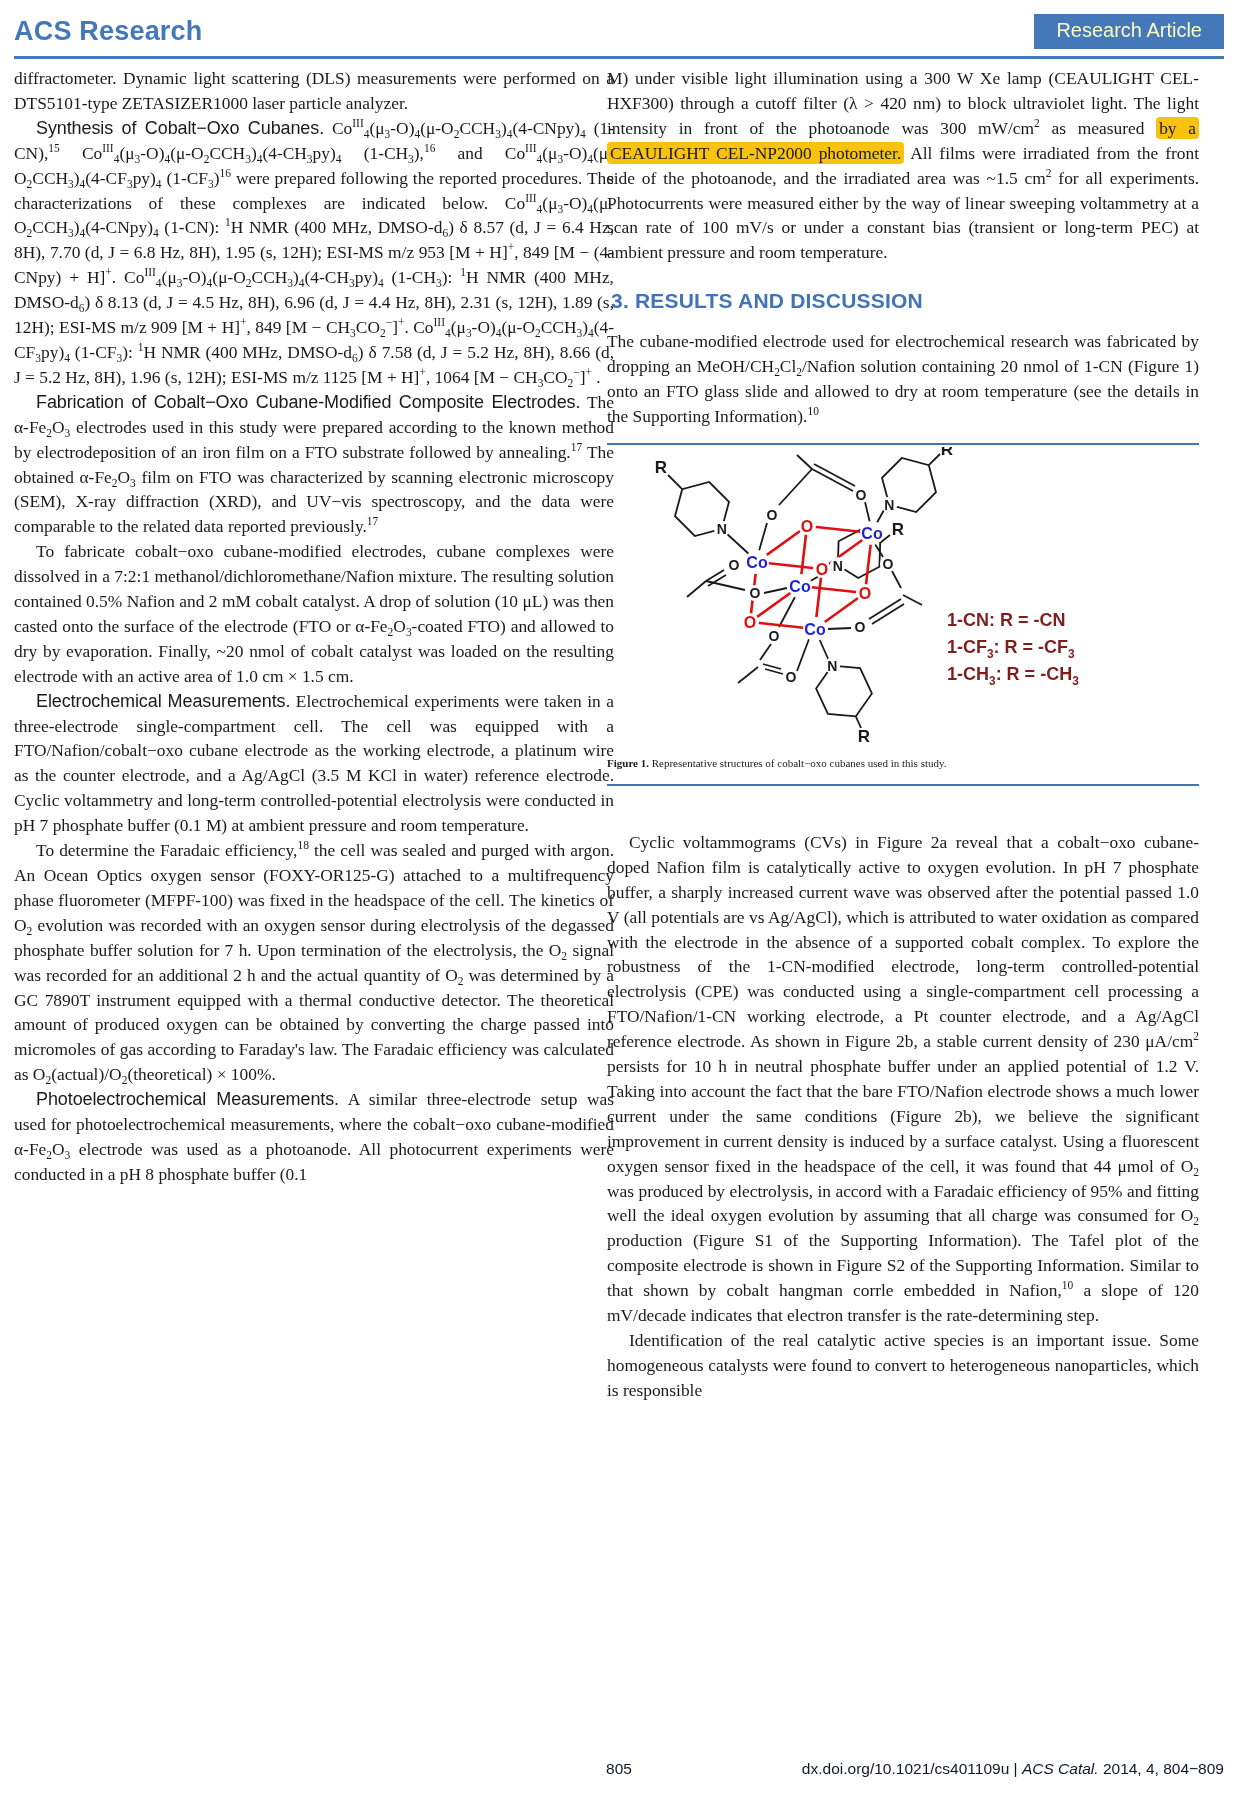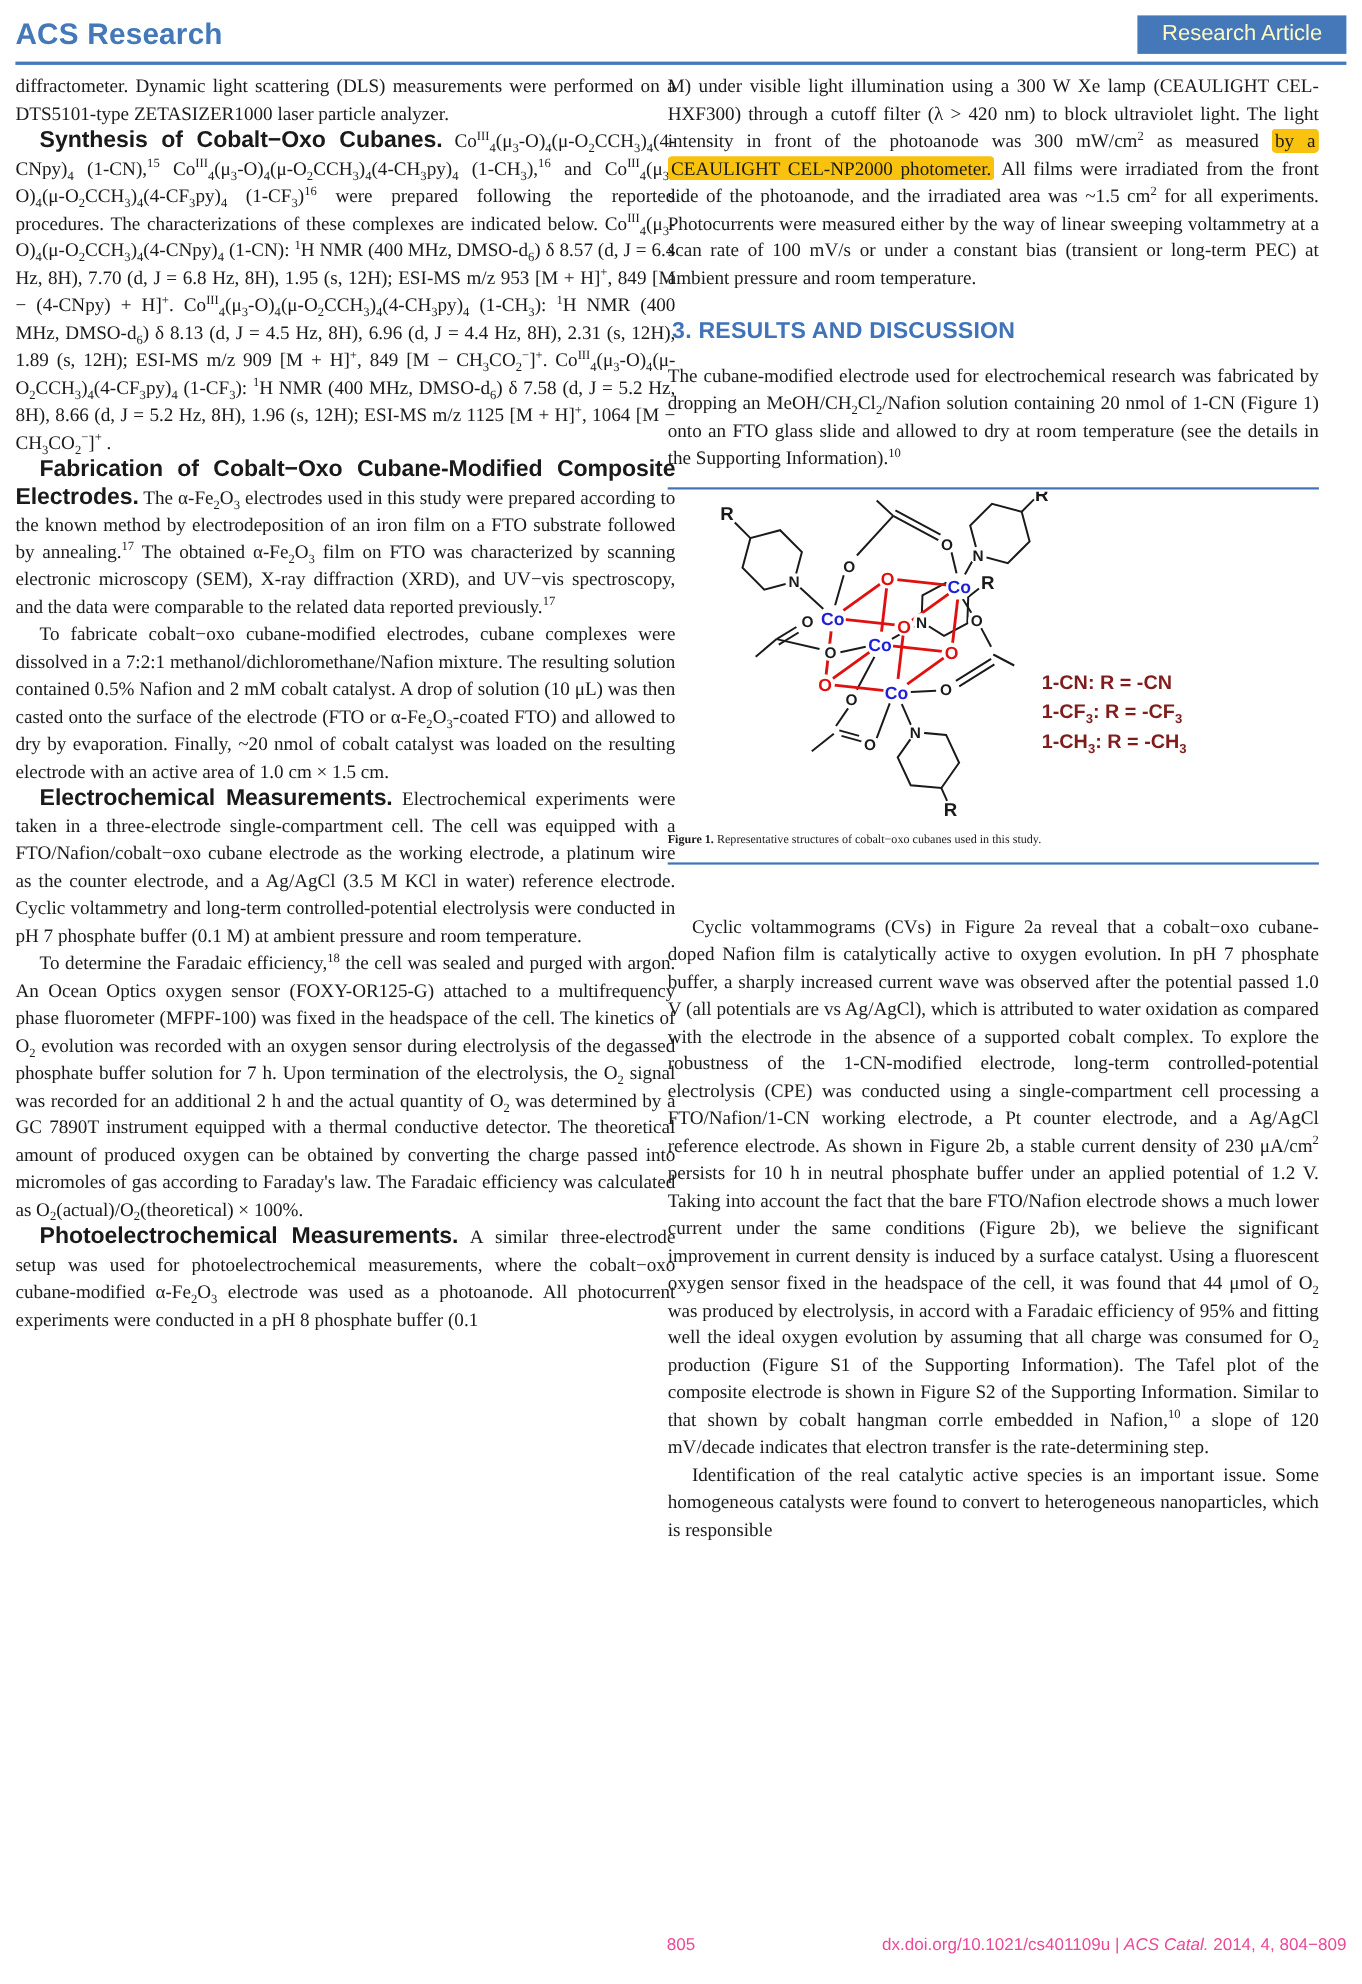--- a/index.html
+++ b/index.html
@@ -31,22 +31,22 @@
   .header-rule{position:absolute;left:14px;right:14px;top:56px;height:3px;background:var(--accent-blue);}
   
   .col{position:absolute;top:66px;}
   .col-left{left:14px;width:600px;}
   .col-right{left:607px;width:592px;}
   .para{
     margin:0;font-size:17.4px;line-height:24.9px;text-align:justify;
   }
   .para.indent{text-indent:22px;}
   .run-head{
-    font-family:"Liberation Sans","DejaVu Sans",sans-serif;font-weight:bold;
-    font-size:21px;letter-spacing:-0.1px;
+    font-family:"Liberation Sans","DejaVu Sans",sans-serif;font-weight:normal;
+    font-size:18px;letter-spacing:-0.1px;
   }
   sup,sub{font-size:66%;line-height:0;}
   .hl{
     background:var(--highlight-yellow);
     padding:1px 3px;border-radius:4px;
     -webkit-box-decoration-break:clone;box-decoration-break:clone;
   }
   .section-heading{
     font-family:"Liberation Sans","DejaVu Sans",sans-serif;font-weight:bold;
     color:var(--section-blue);font-size:21px;letter-spacing:0.2px;
@@ -63,21 +63,21 @@
     font-weight:bold;font-size:18px;line-height:27px;color:#7f1d1d;
   }
   .fig-caption{
     font-size:11px;line-height:21px;text-align:justify;margin:6px 0 10px 0;
   }
   .fig-caption .cap-label{font-weight:bold;}
   .after-figure{margin-top:44px;}
   
   .footer{
     position:absolute;left:14px;right:14px;top:1760px;height:26px;
-    font-family:"Liberation Sans","DejaVu Sans",sans-serif;font-size:15.5px;color:#ec4899;
+    font-family:"Liberation Sans","DejaVu Sans",sans-serif;font-size:15.5px;color:#0f172a;
   }
   .page-number{position:absolute;left:50%;transform:translateX(-50%);top:0;}
   .doi-line{position:absolute;right:0;top:0;}
   .doi-line .it{font-style:italic;}
 </style>
 </head>
 <body>
 
 <div class="masthead">
   <div class="journal-name">ACS Research</div>

